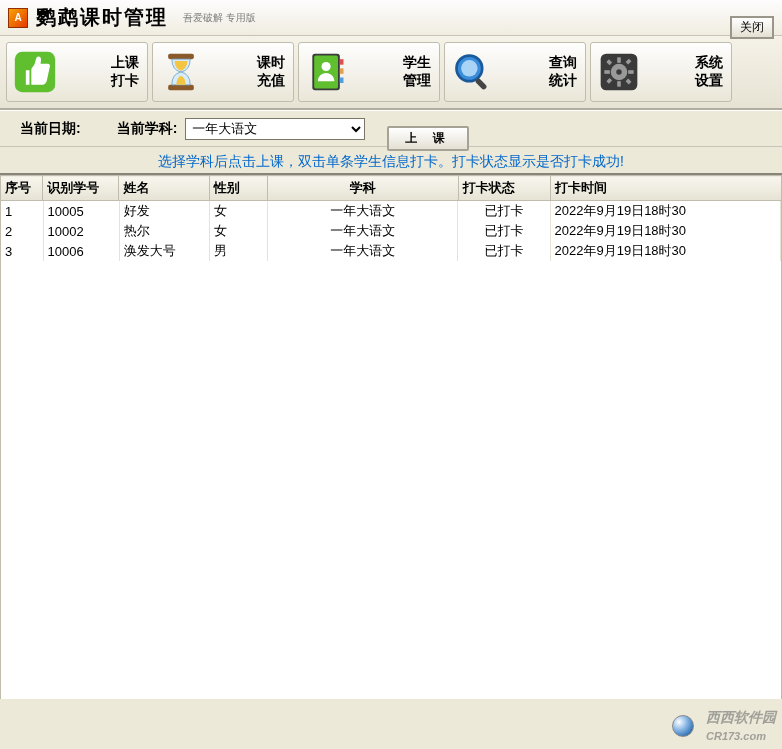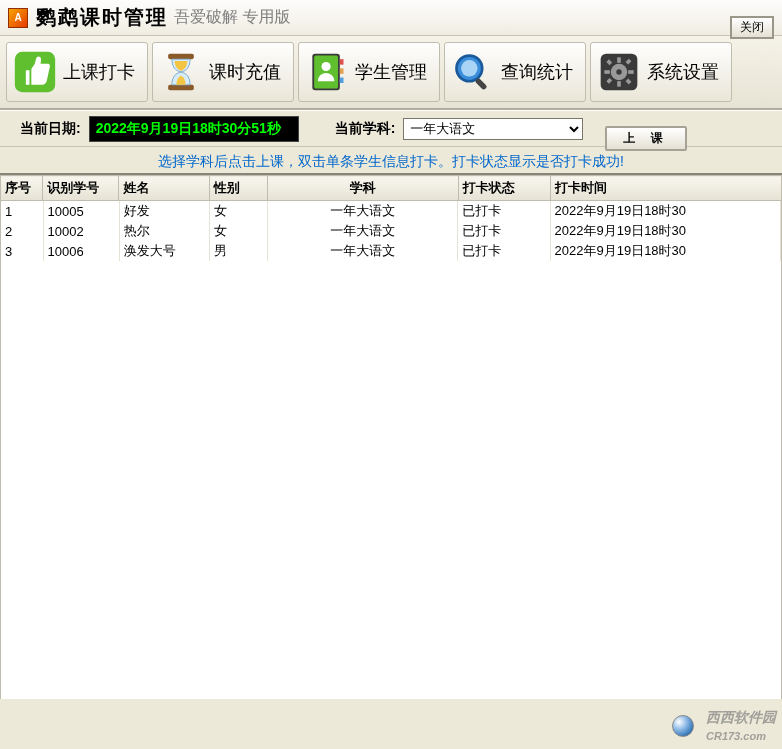--- a/index.html
+++ b/index.html
@@ -30,23 +30,23 @@
   font-size: 10px;
   color:#fff; font-weight:bold;
   display:flex; align-items:center; justify-content:center;
 }
 .title-main {
   font-size: 20px;
   font-weight: bold;
   letter-spacing: 2px;
 }
 .title-sub {
-  font-size: 16px;
+  font-size: 10px;
   color: #808080;
-  margin-left: 6px;
+  margin-left: 15px;
 }
 .close-btn {
   position: absolute;
   right: 8px; top: 16px;
   font-size: 12px;
   padding: 1px 8px;
   background: linear-gradient(#fff,#e4e0d3);
   border: 2px solid #9a968a;
   cursor: pointer;
 }
@@ -70,22 +70,23 @@
   cursor: pointer;
   padding: 0 6px;
 }
 .tool-icon {
   width: 44px; height: 44px;
   margin-right: 6px;
   flex-shrink: 0;
   display:flex; align-items:center; justify-content:center;
 }
 .tool-label {
-  font-size: 18px;
-  font-weight: normal;
+  font-size: 14px;
+  font-weight: bold;
+  margin-left: 48px;
 }
 
 
 .control-bar {
   display: flex;
   align-items: center;
   height: 36px;
   padding: 8px 20px;
   background: #ece9d8;
   border-top: 1px solid #fff;
@@ -174,21 +175,21 @@
 
 .col-idx   { width: 42px; }
 .col-sid   { width: 76px; }
 .col-name  { width: 90px; }
 .col-sex   { width: 58px; }
 .col-subj  { width: 190px; text-align:center;}
 .col-stat  { width: 92px; }
 .col-time  { width: 230px; }
 
 table.data td.col-subj { text-align:center; }
-table.data td.col-stat { text-align:left; }
+table.data td.col-stat { text-align:center; }
 
 
 .watermark {
   position: fixed;
   right: 6px; bottom: 6px;
   font-size: 14px;
   font-style: italic;
   font-weight: bold;
   color: rgba(120,120,120,0.65);
   pointer-events: none;
@@ -279,21 +280,20 @@
           <rect x="11" y="32" width="5" height="4" transform="rotate(-45 13 34)"></rect>
         </g>
       </svg>
     </span>
     <span class="tool-label">系统设置</span>
   </div>
 </div>
 
 <div class="control-bar">
   <span class="ctrl-label">当前日期:</span>
-  <span class="date-display">2022年9月19日18时30分51秒</span>
   <span style="flex:0 0 20px"></span>
   <span class="ctrl-label">当前学科:</span>
   <select class="subject-select">
     <option>一年大语文</option>
   </select>
   <button class="class-btn">上 课</button>
 </div>
 
 <div class="hint-bar">选择学科后点击上课，双击单条学生信息打卡。打卡状态显示是否打卡成功!</div>
 

